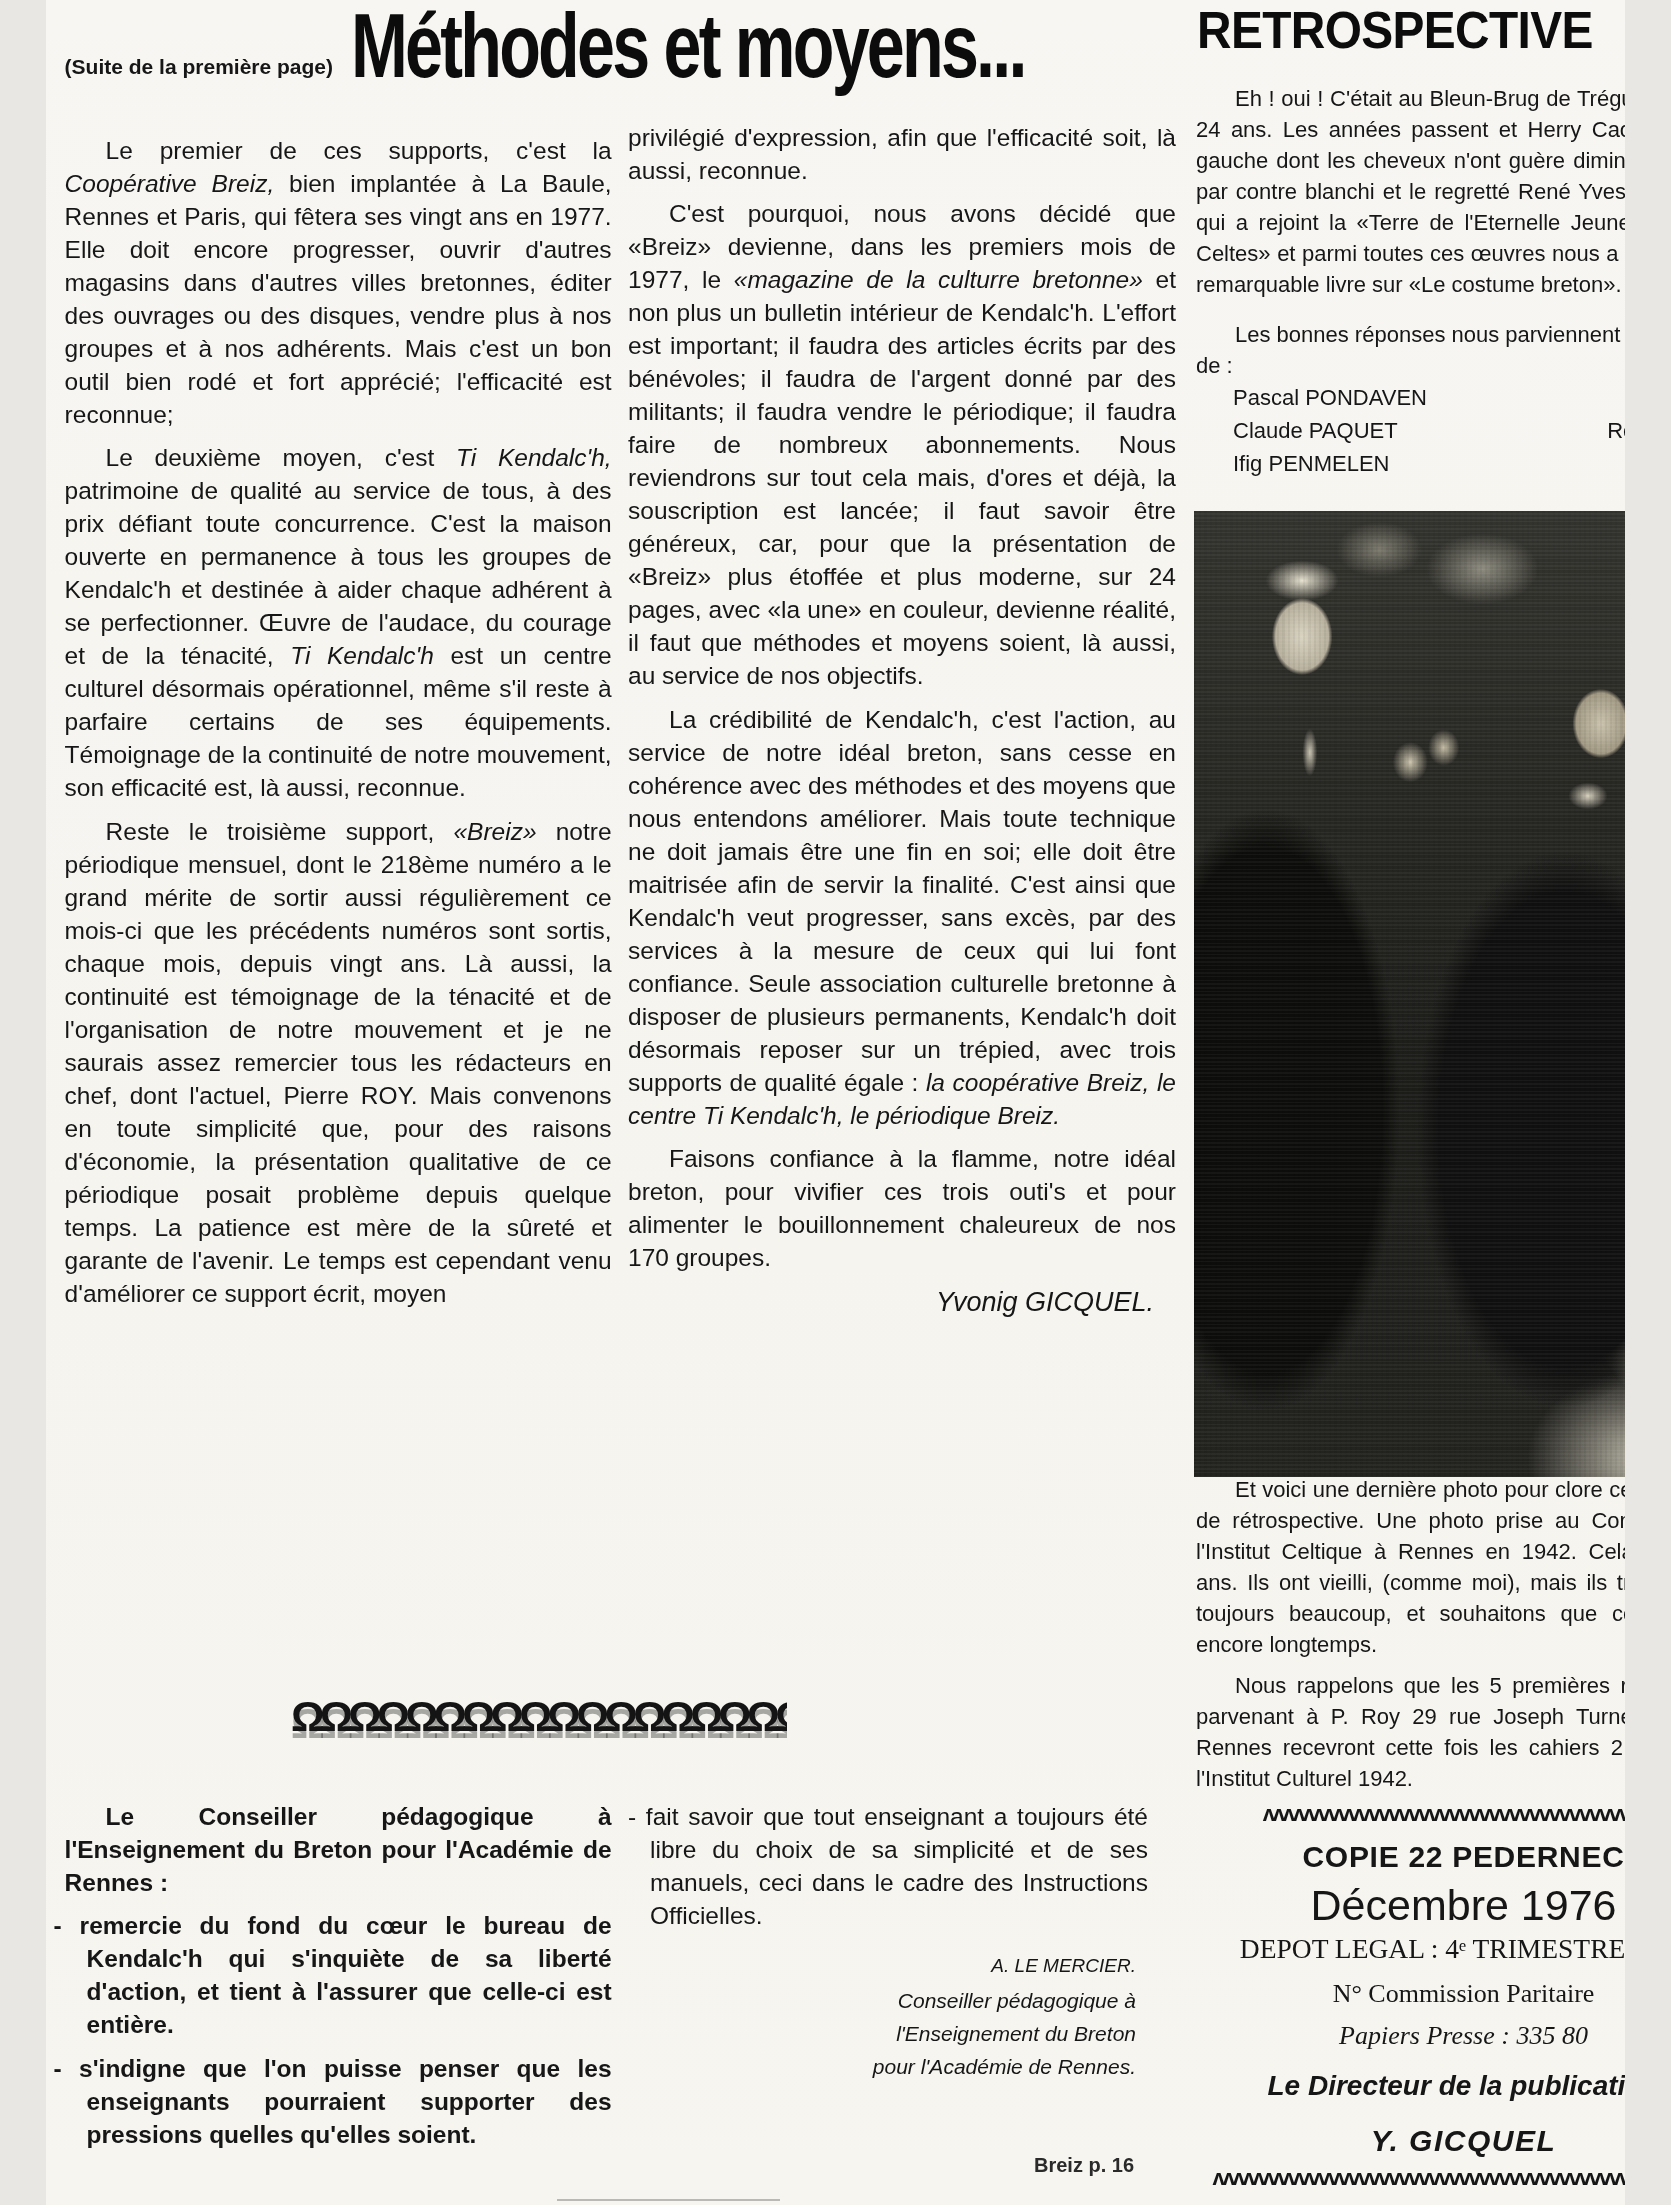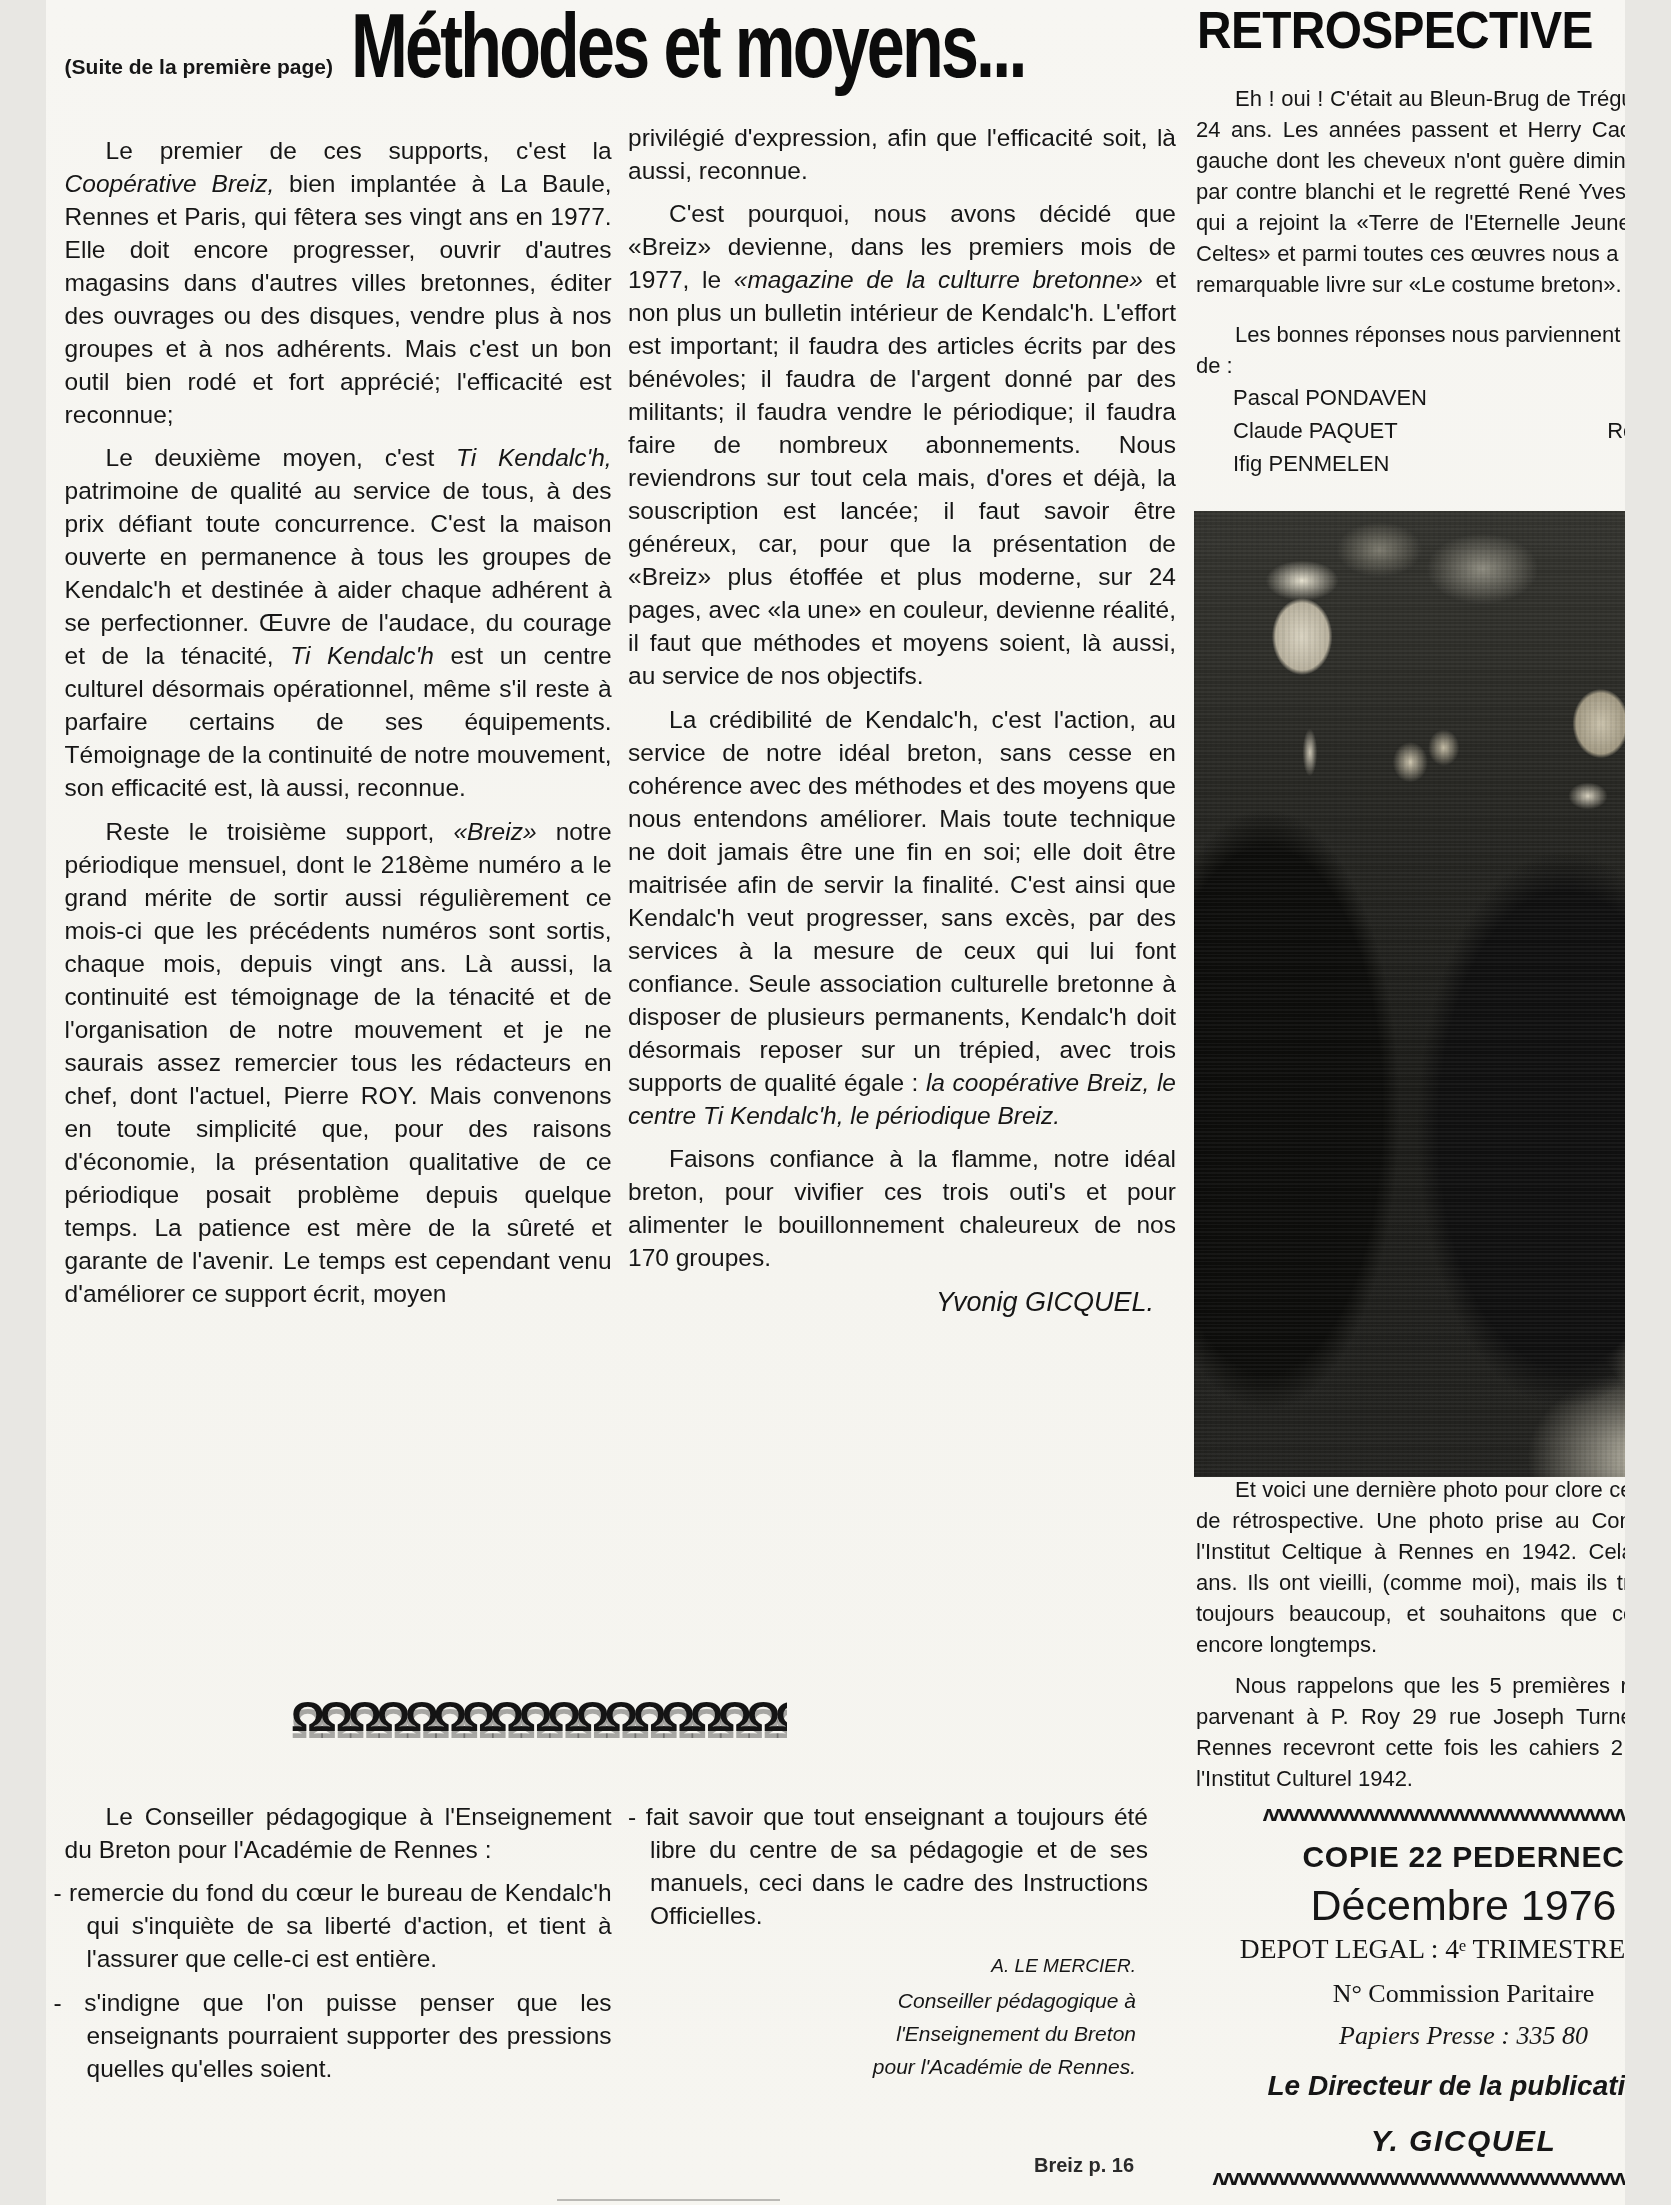--- a/index.html
+++ b/index.html
@@ -14,21 +14,21 @@
     letter-spacing:-3.7px;transform:scaleX(.75);transform-origin:left top;color:#0c0c0c;white-space:nowrap;
   }
   .retro-title{
     position:absolute;left:1151px;top:0px;margin:0;font-size:52px;font-weight:700;
     letter-spacing:-0.7px;transform:scaleX(.92);transform-origin:left top;color:#0c0c0c;white-space:nowrap;
   }
   .col{position:absolute;text-align:justify;hyphens:auto;-webkit-hyphens:auto;}
   .col1{left:18.6px;top:134px;width:547px;font-size:24.5px;line-height:33px;}
   .col2{left:582px;top:121px;width:548px;font-size:24.5px;line-height:33px;}
   .col3{left:1150px;top:83px;width:515px;font-size:22px;line-height:31px;}
-  .colBL{left:18.6px;top:1800px;width:547px;font-size:24.5px;line-height:33px;}
+  .colBL{left:18.6px;top:1800px;width:547px;font-size:24.5px;line-height:33px;font-weight:bold;}
   .colBM{left:582px;top:1800px;width:520px;font-size:24.5px;line-height:33px;}
   .para{margin:0;}
   .para + .para{margin-top:10.4px;}
   .indent{text-indent:41px;}
   .indent-sm{text-indent:39px;}
   .hang{padding-left:22px;text-indent:-33px;}
   .hang2{padding-left:22px;text-indent:-22px;}
   .it{font-style:italic;}
   .sig-right{margin-top:12px;text-align:right;font-style:italic;font-size:27px;padding-right:22px;}
   .resp-line1{margin:19.3px 0 0 0;text-indent:39px;text-align:left;}
@@ -133,21 +133,21 @@
 
   <div class="ornament">ΩΩΩΩΩΩΩΩΩΩΩΩΩΩΩΩΩΩΩ</div>
 
   <div class="col colBL">
     <p class="para indent">Le Conseiller pédagogique à l'Enseignement du Breton pour l'Académie de Rennes :</p>
     <p class="para hang">- remercie du fond du cœur le bureau de Kendalc'h qui s'inquiète de sa liberté d'action, et tient à l'assurer que celle-ci est entière.</p>
     <p class="para hang">- s'indigne que l'on puisse penser que les enseignants pourraient supporter des pressions quelles qu'elles soient.</p>
   </div>
 
   <div class="col colBM">
-    <p class="para hang2">- fait savoir que tout enseignant a toujours été libre du centre de sa pédagogie et de ses manuels, ceci dans le cadre des Instructions Officielles.</p>
+    <p class="para hang2">- fait savoir que tout enseignant a toujours été libre du choix de sa simplicité et de ses manuels, ceci dans le cadre des Instructions Officielles.</p>
     <div class="sig-block">
       <div class="sig-name">A. LE MERCIER.</div>
       <div class="sig-role">Conseiller pédagogique à</div>
       <div class="sig-role">l'Enseignement du Breton</div>
       <div class="sig-role">pour l'Académie de Rennes.</div>
     </div>
   </div>
 
   <div class="imprint">
     <div class="squiggle">ʌʌʌʌʌʌʌʌʌʌʌʌʌʌʌʌʌʌʌʌʌʌʌʌʌʌʌʌʌʌʌʌʌʌʌʌʌʌʌʌ</div>

